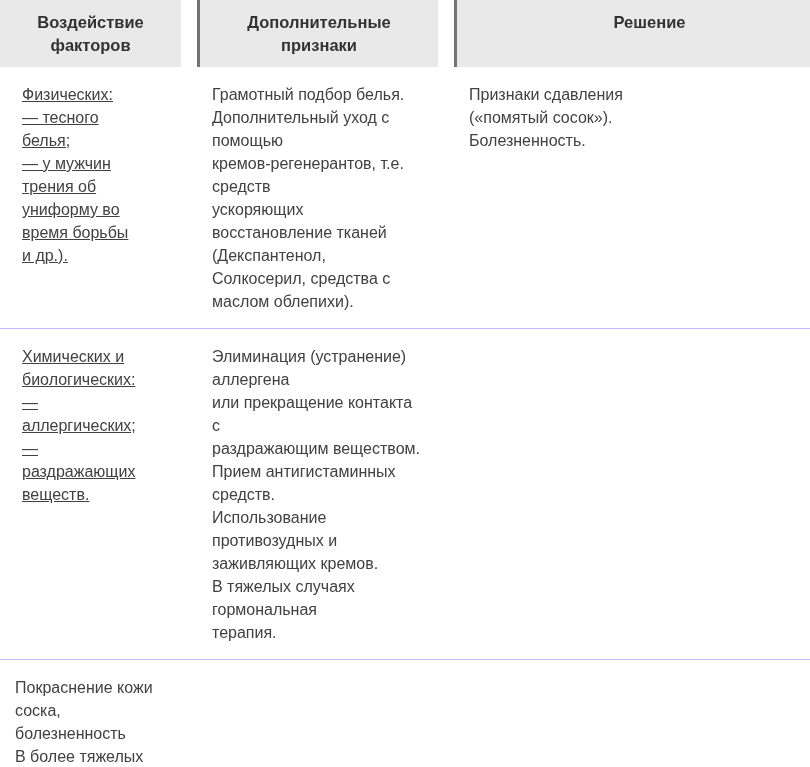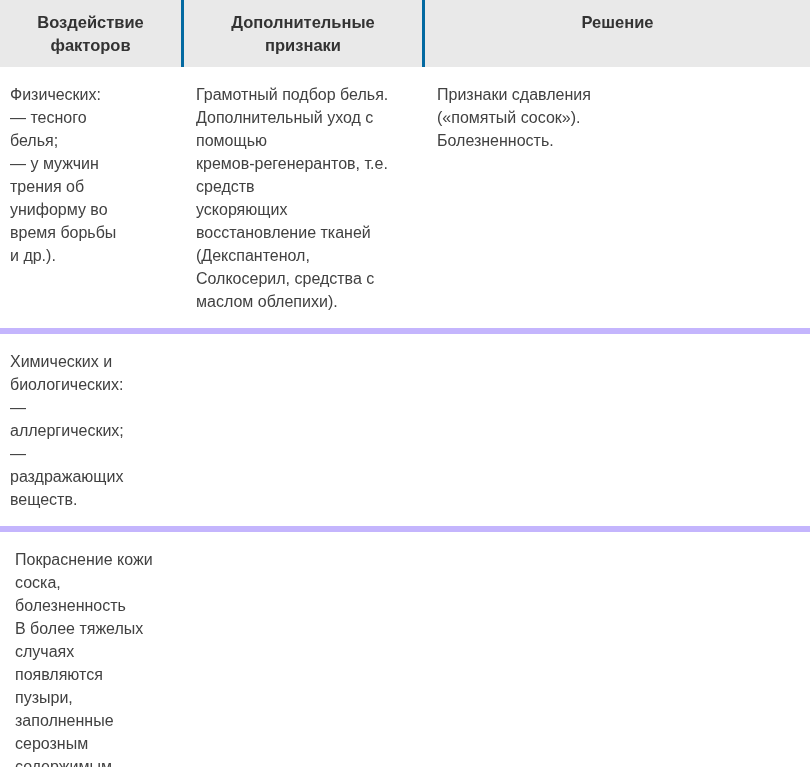--- a/index.html
+++ b/index.html
@@ -10,40 +10,41 @@
     color: #414141;
   }
   .table {
     width: 810px;
     font-size: 16px;
     line-height: 23px;
   }
   .thead, .tr {
     display: grid;
     grid-template-columns: 181px 241px 388px;
+    gap: 16px;
   }
   .th {
     background: #e9e9e9;
     color: #333333;
     font-weight: bold;
     font-size: 16.5px;
     text-align: center;
     padding: 11px 10px 10px 10px;
     line-height: 23px;
     white-space: pre-line;
   }
   .th + .th {
-    border-left: 3px solid #0369a1;
+    border-left: 3px solid #737373;
   }
   .td {
     padding: 16px 16px 15px 15px;
     white-space: pre-line;
   }
-  .td.col1 { padding-left: 10px; }
-  .tr + .tr { border-top: 6px solid #c4b5fd; }
+  .td.col1 { padding-left: 22px; text-decoration: underline; }
+  .tr + .tr { border-top: 1px solid #c4b5fd; }
   .tr:last-of-type { border-bottom: 1px solid #cdcdcd; }
   .bottom-strip {
     height: 7px;
     margin-top: 2px;
     background: #e9e9e9;
   }
 </style>
 </head>
 <body>
 
@@ -76,20 +77,28 @@
   </div>
 
   <div class="tr">
     <div class="td col1">Химических и
 биологических:
 —
 аллергических;
 —
 раздражающих
 веществ.</div>
+    <div class="td">Элиминация (устранение) аллергена
+или прекращение контакта с
+раздражающим веществом.
+Прием антигистаминных средств.
+Использование противозудных и
+заживляющих кремов.
+В тяжелых случаях гормональная
+терапия.</div>
   </div>
 
   <div class="tr">
     <div class="td">Покраснение кожи
 соска,
 болезненность
 В более тяжелых
 случаях появляются
 пузыри,
 заполненные

